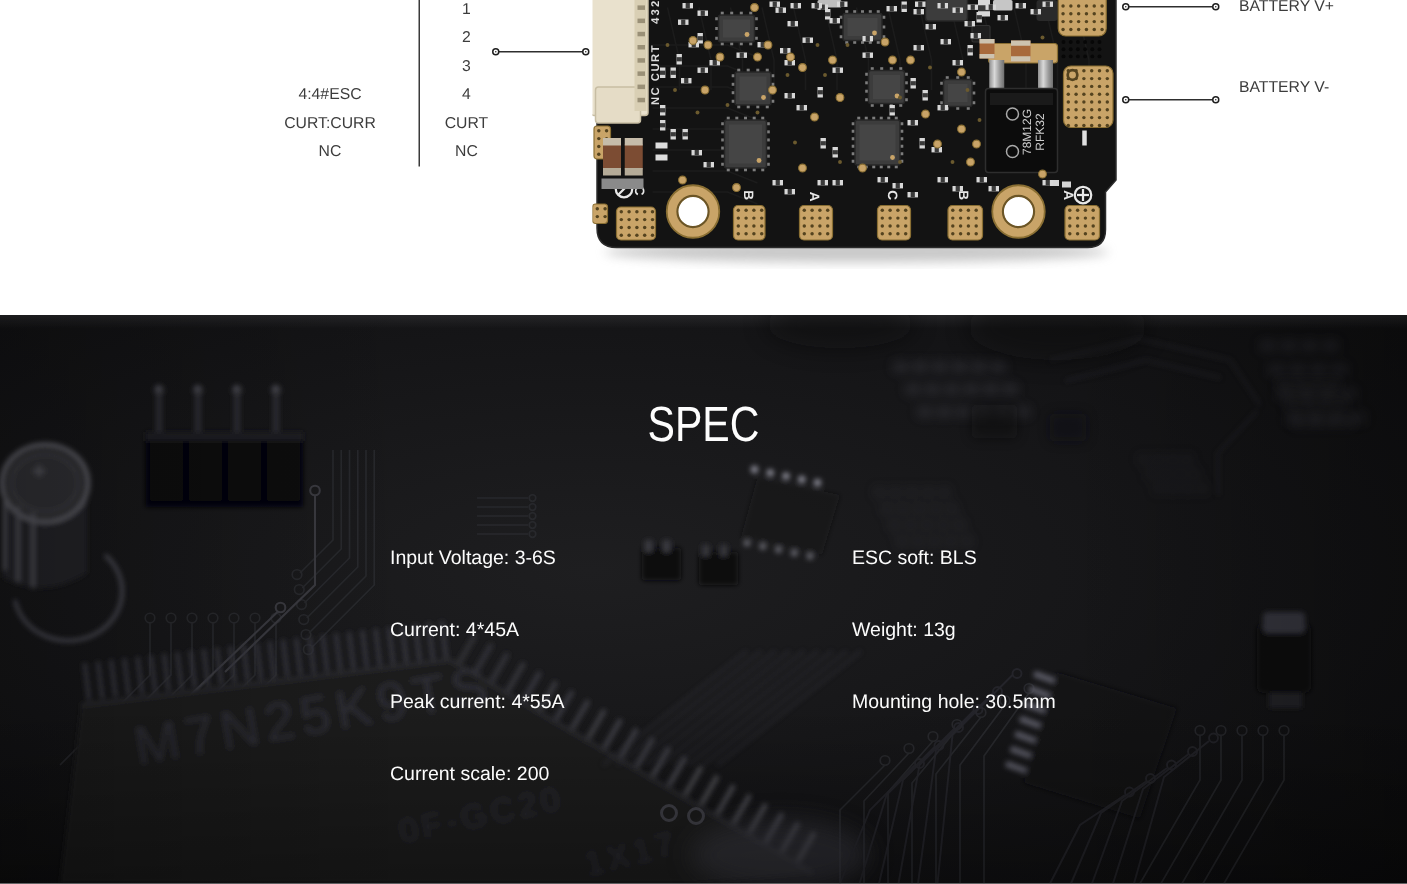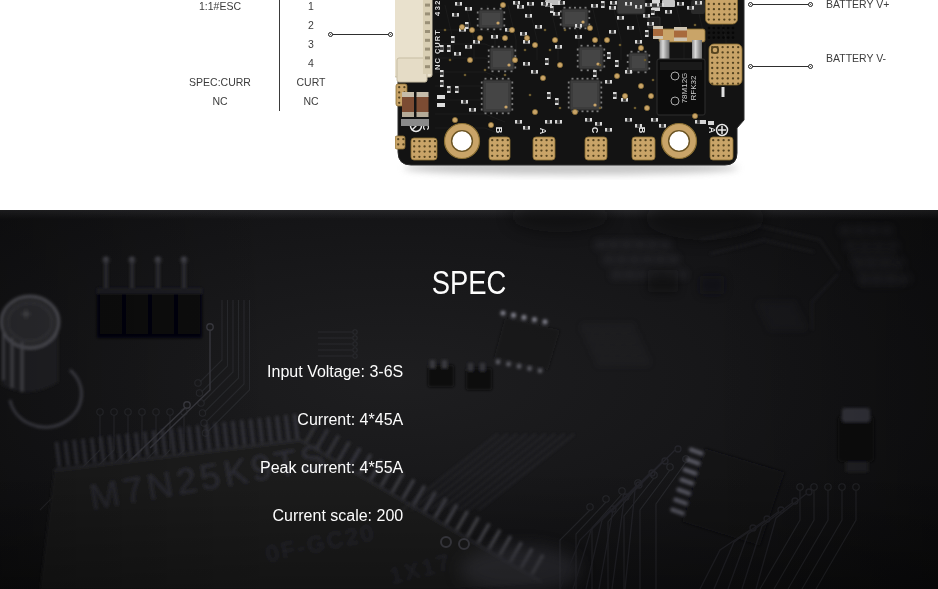--- a/index.html
+++ b/index.html
@@ -10,29 +10,29 @@
 .lcol{left:0;width:440px;text-align:center;}
 .ncol{left:280px;width:62px;text-align:center;}
 .rlab{left:826px;text-align:left;}
 #vline{position:absolute;left:279px;top:0;width:1px;height:111px;background:#3a3a3a;}
 .leader{position:absolute;height:1px;background:#2e2e2e;}
 .dot{position:absolute;width:5px;height:5px;border:1.4px solid #1e1e1e;border-radius:50%;background:#fff;box-sizing:border-box;}
 .dot:after{content:"";position:absolute;left:0.6px;top:0.6px;width:1.6px;height:1.6px;border-radius:50%;background:#1e1e1e;}
 #dark{position:absolute;left:0;top:210px;width:938px;height:379px;background:#141417;overflow:hidden;}
 #spec-title{position:absolute;left:0;top:54px;width:938px;text-align:center;color:#fdfdfd;
   font-size:33px;letter-spacing:0px;transform:scaleX(0.83);}
-.speccol{position:absolute;top:138px;color:#fcfcfc;font-size:16px;line-height:48px;white-space:nowrap;text-align:right;}
+.speccol{position:absolute;top:138px;color:#fcfcfc;font-size:13px;line-height:48px;white-space:nowrap;}
 #col1{left:260px;}
 #col2{left:568px;}
 </style>
 </head>
 <body>
 <div id="top">
-  <div class="lbl lcol" style="top:0px">1:1#ESC</div>
-  <div class="lbl lcol" style="top:76px">SPEC:CURR</div>
+  <div class="lbl lcol" style="top:57px">4:4#ESC</div>
+  <div class="lbl lcol" style="top:76px">CURT:CURR</div>
   <div class="lbl lcol" style="top:95px">NC</div>
   <div class="lbl ncol" style="top:0px">1</div>
   <div class="lbl ncol" style="top:19px">2</div>
   <div class="lbl ncol" style="top:38px">3</div>
   <div class="lbl ncol" style="top:57px">4</div>
   <div class="lbl ncol" style="top:76px">CURT</div>
   <div class="lbl ncol" style="top:95px">NC</div>
   <div id="vline"></div>
   <div class="leader" style="left:331px;top:34px;width:59px;"></div>
   <div class="dot" style="left:328px;top:32px;"></div>
@@ -1104,13 +1104,14 @@
         <path d="M742 379 L762 316 L792 293"></path>
         <circle cx="795" cy="291" r="3"></circle>
         <path d="M756 379 L776 308 L806 284"></path>
         <circle cx="809" cy="282" r="3"></circle>
       </g>
       <rect x="0" y="0" width="938" height="379" fill="url(#vgl)"></rect>
       <rect x="0" y="259" width="938" height="120" fill="url(#vgb)"></rect>
     </svg>
   <div id="spec-title">SPEC</div>
   <div class="speccol" id="col1">Input Voltage: 3-6S<br>Current: 4*45A<br>Peak current: 4*55A<br>Current scale: 200</div>
+  <div class="speccol" id="col2">ESC soft: BLS<br>Weight: 13g<br>Mounting hole: 30.5mm</div>
 </div>
 
 </body></html>

